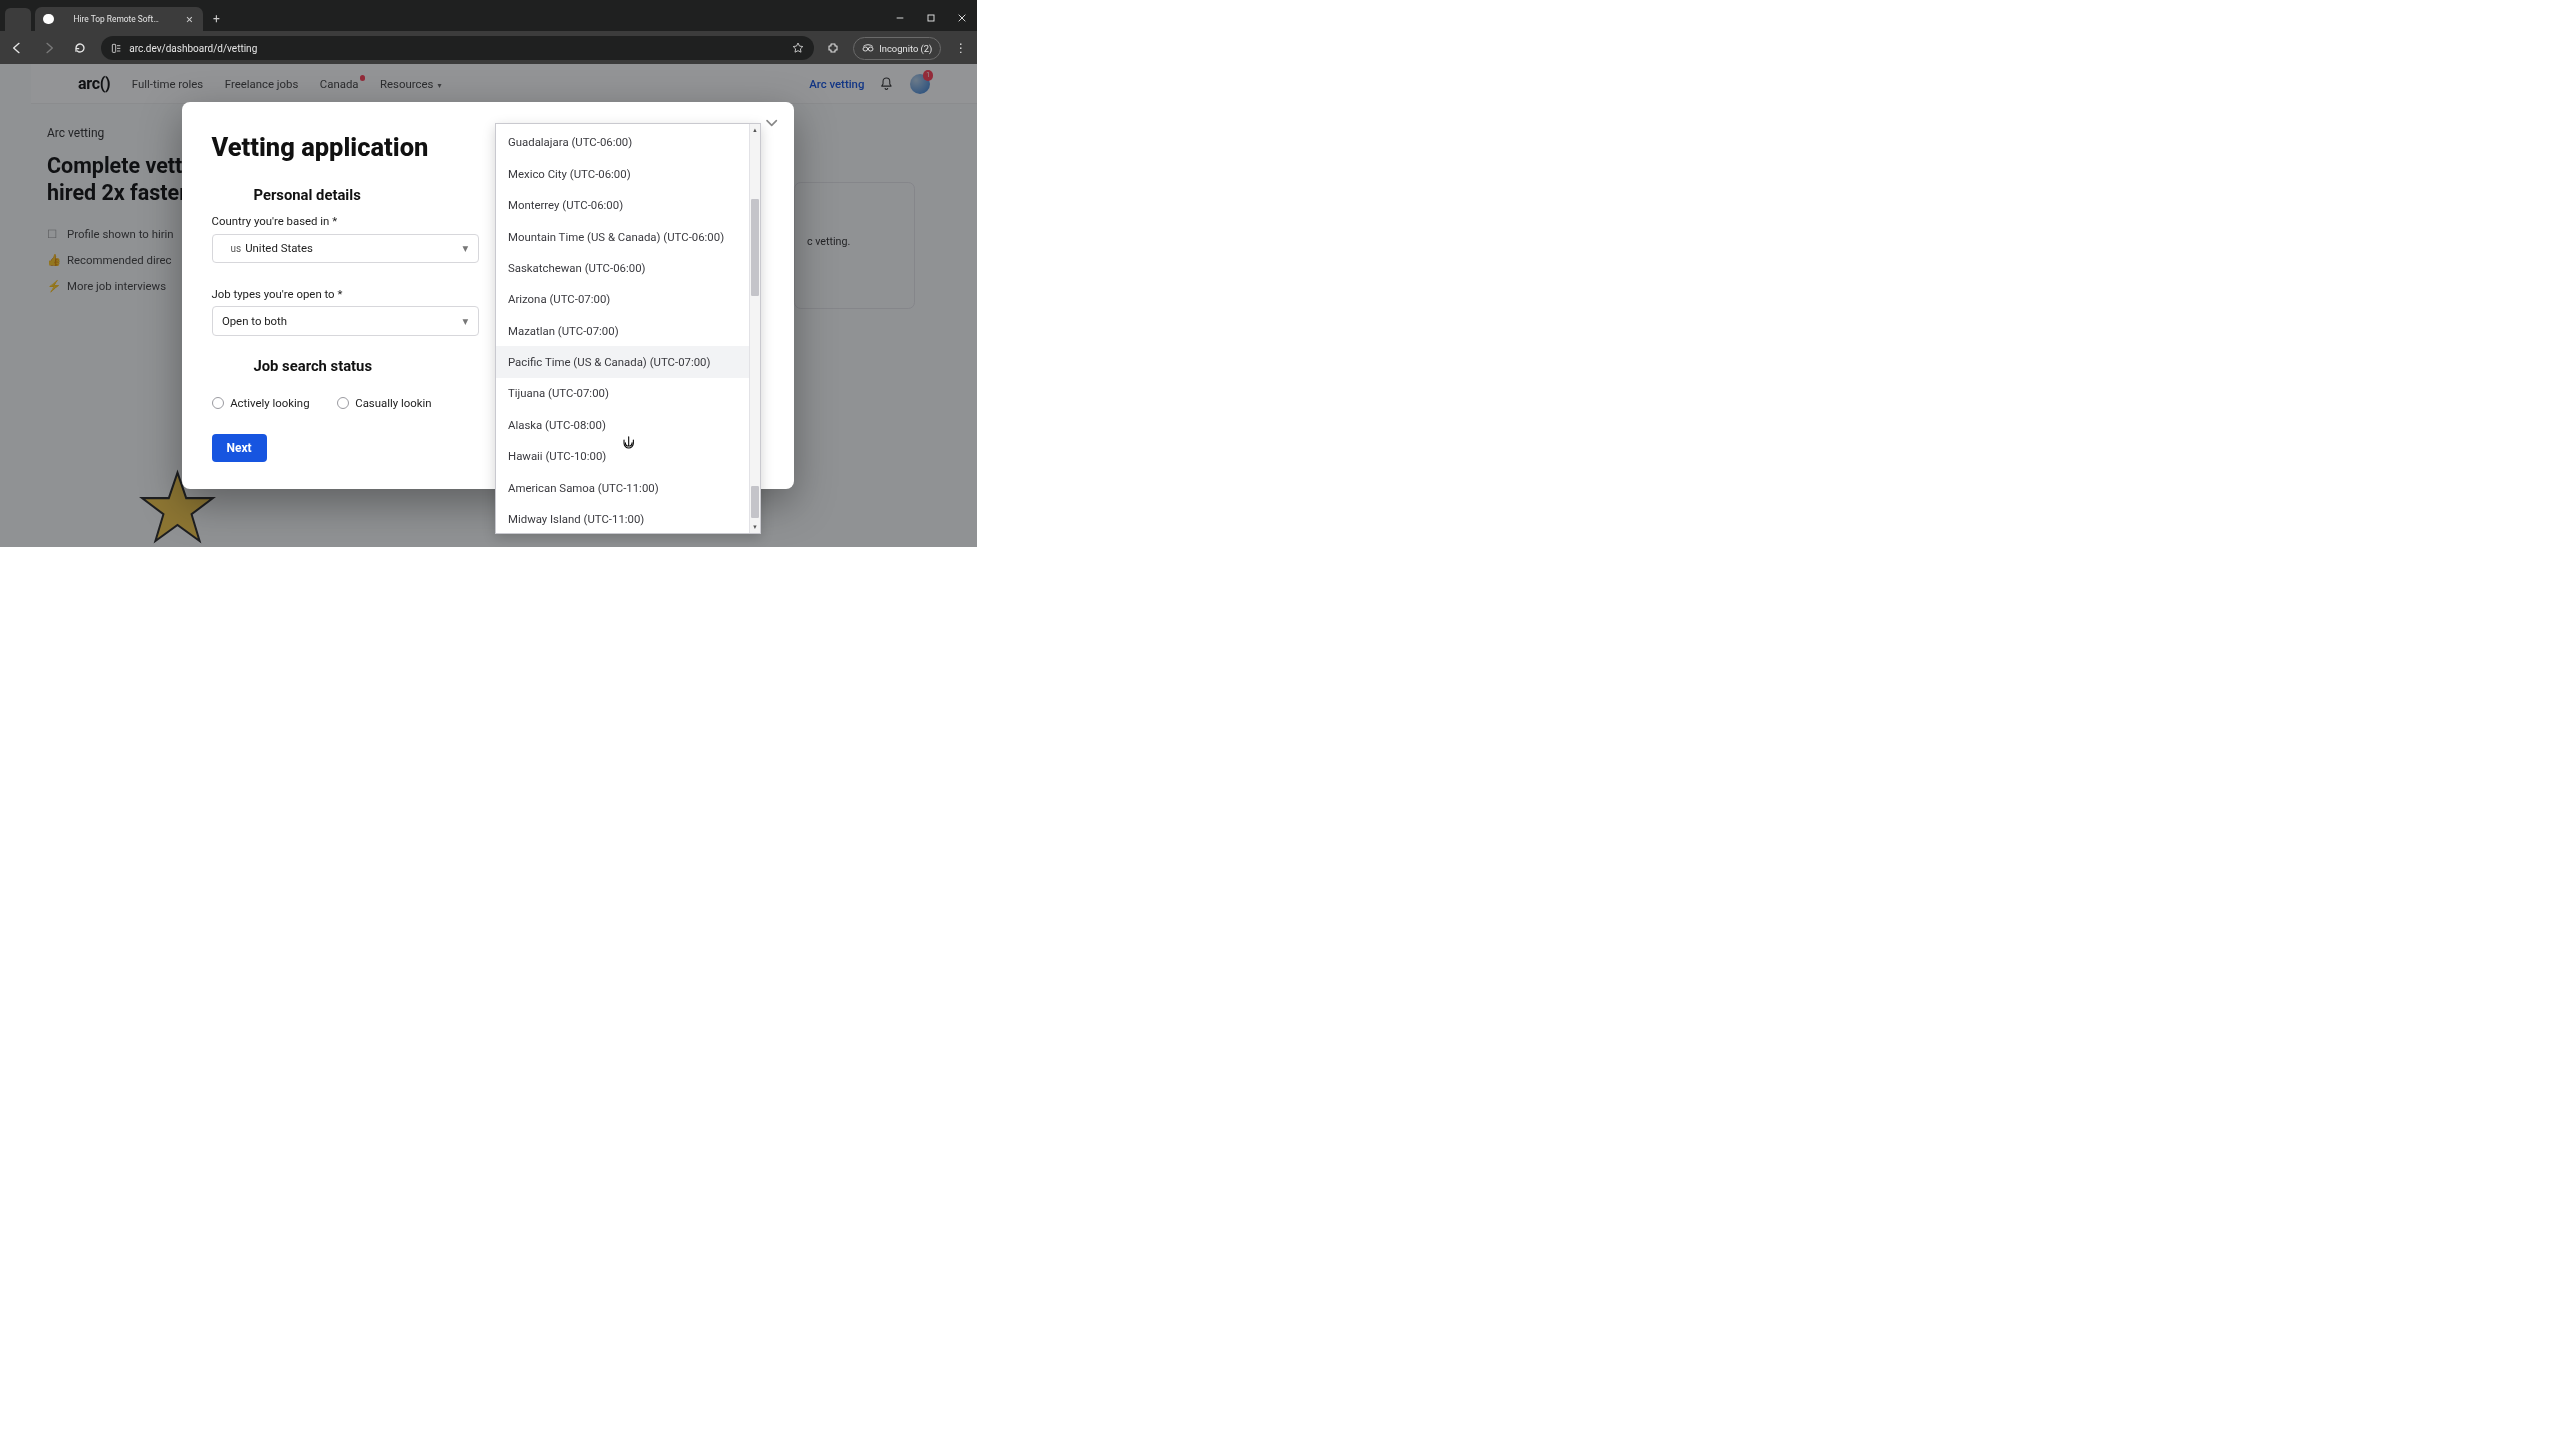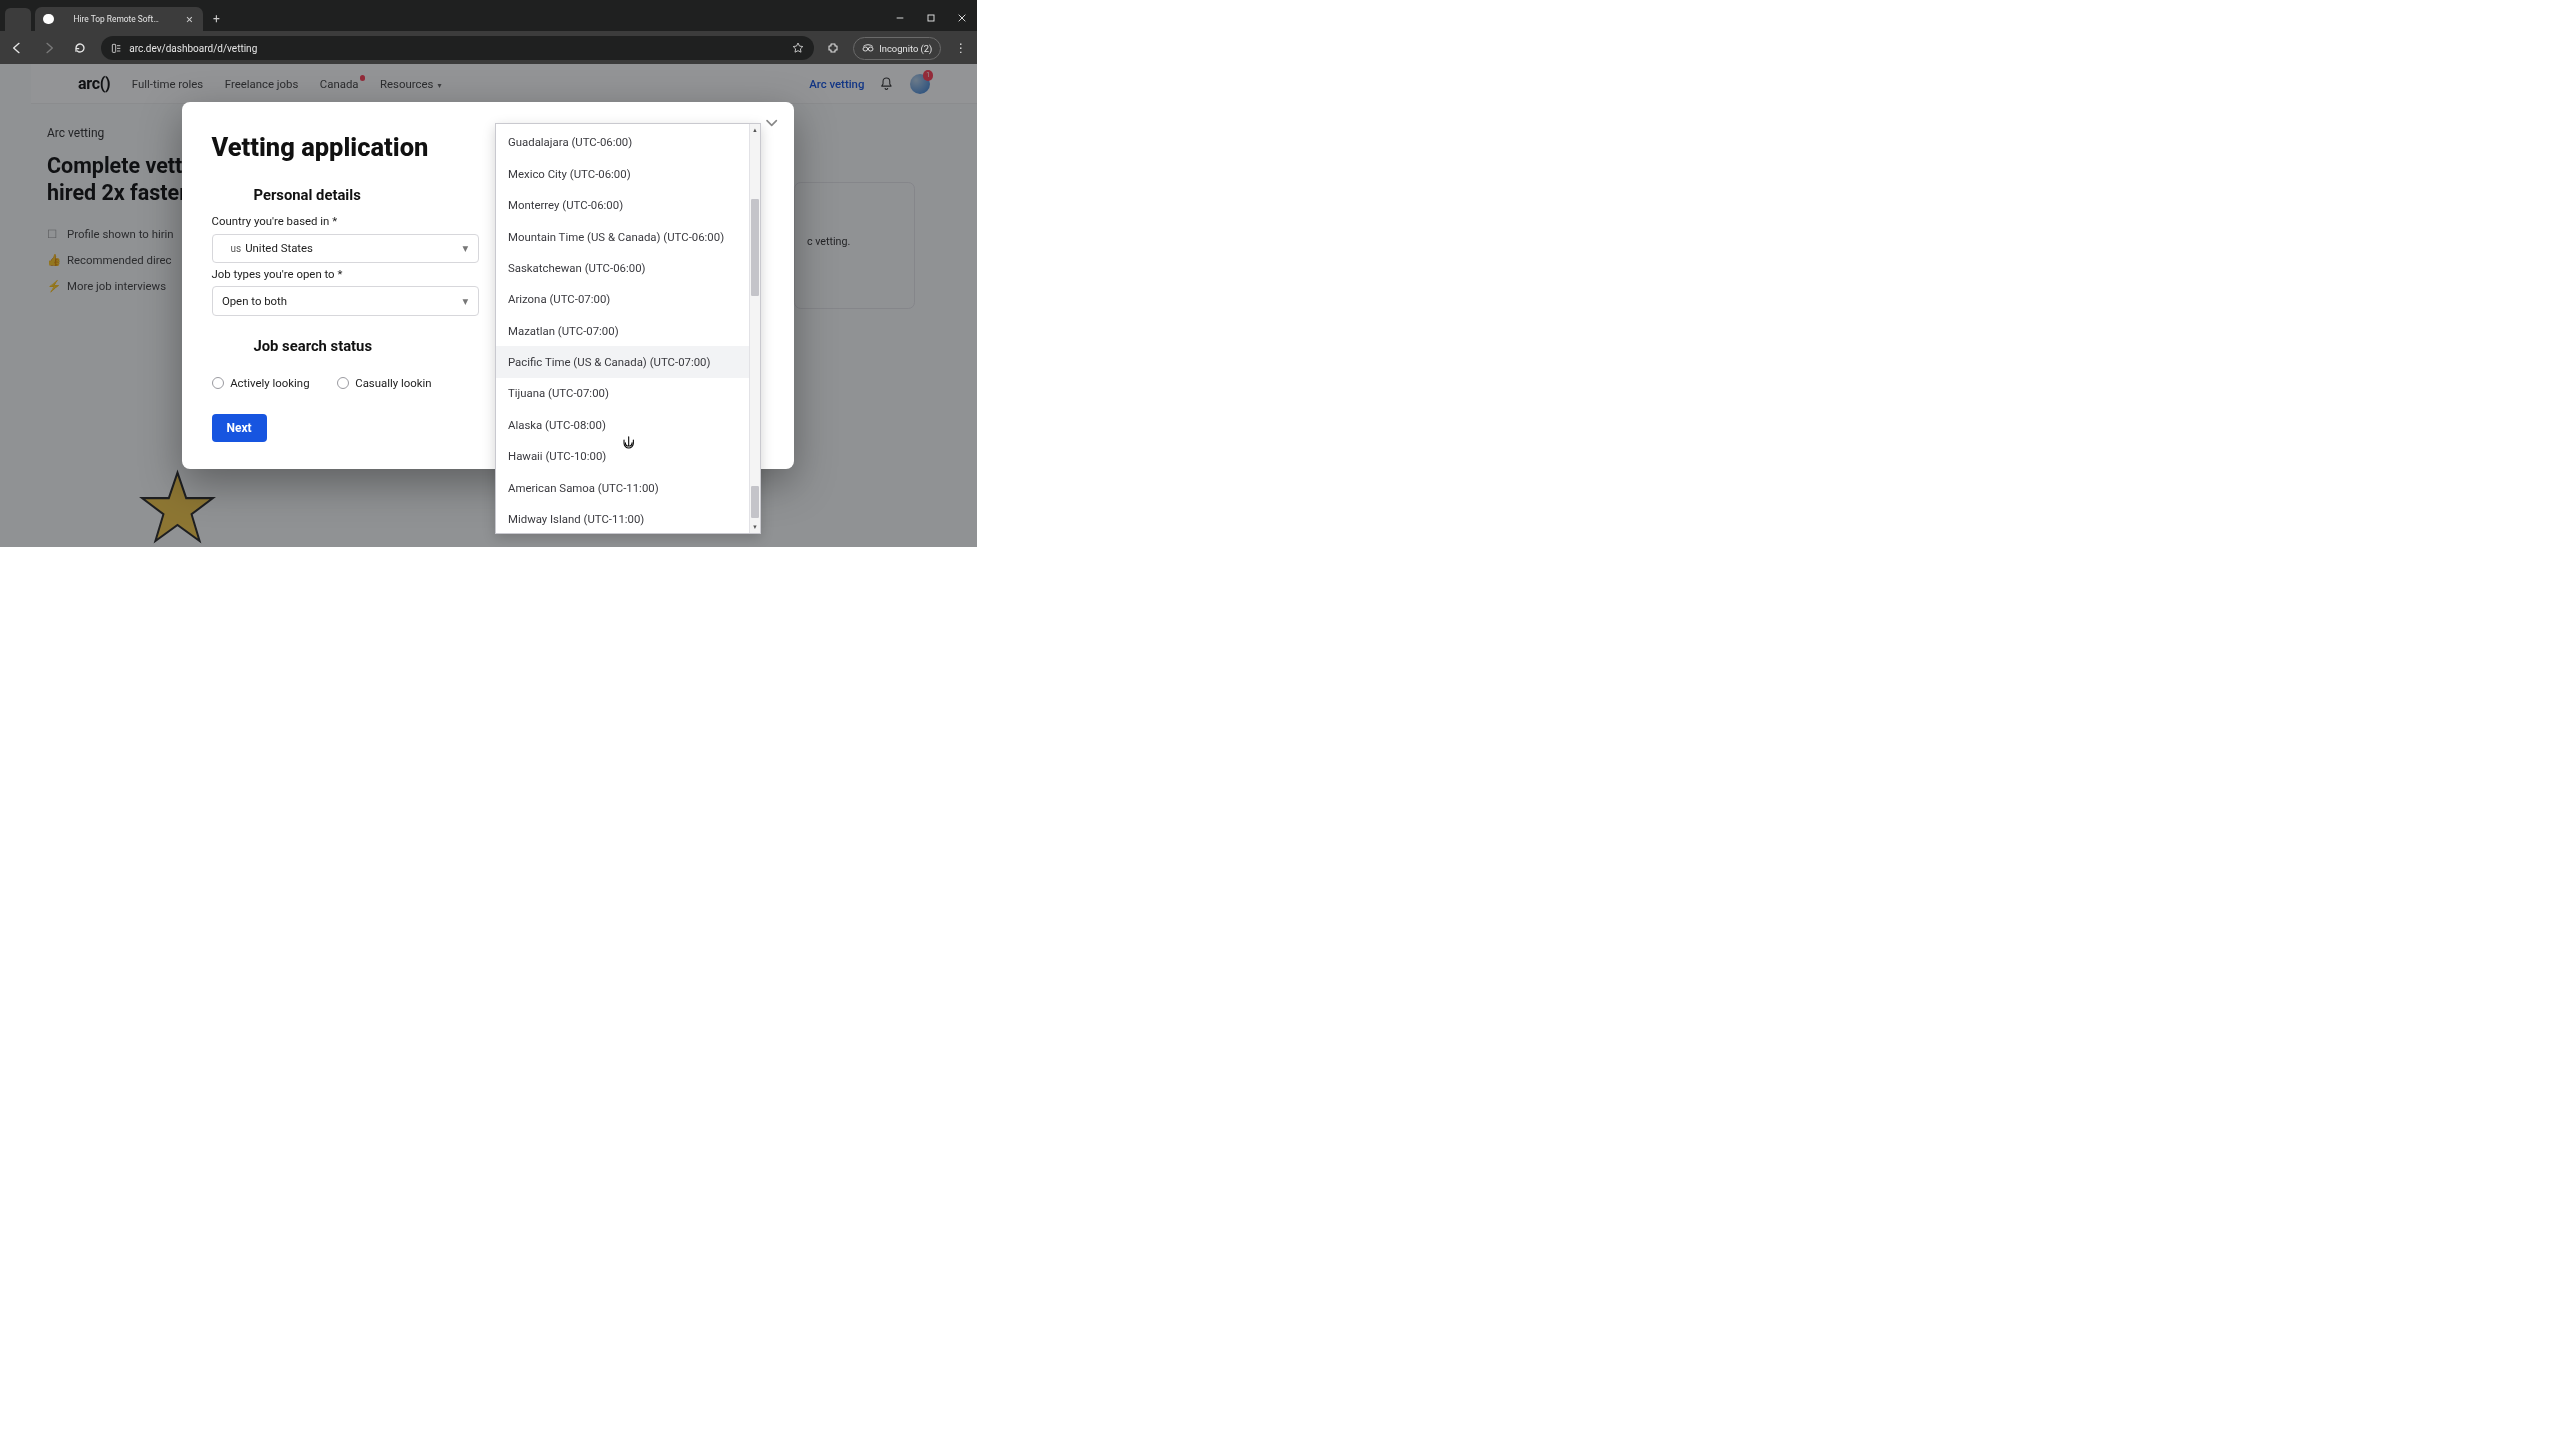--- a/index.html
+++ b/index.html
@@ -222,21 +222,21 @@
     <div class="modal-close">
         <svg width="13.4" height="13.4" viewBox="0 0 20 20">
           <path d="M3 7 L10 14 L17 7" stroke="#888" stroke-width="2.4" fill="none" stroke-linecap="round" stroke-linejoin="round"></path>
         </svg>
       </div>
     <div class="modal-title">Vetting application</div>
     <div class="left-col">
       <div class="section-h">Personal details</div>
 
       <div class="field-label">Country you're based in *</div>
-      <div class="select-box" style="margin-bottom:4px;padding-left:18px;">
+      <div class="select-box" style="margin-bottom:24px;padding-left:18px;">
         <span style="display:flex;align-items:center;gap:4px;">
           <span style="font-size:10px;color:#555;">us</span>
           <span>United States</span>
         </span>
         <span class="caret-d">▾</span>
       </div>
 
       <div class="field-label">Job types you're open to *</div>
       <div class="select-box">
         <span>Open to both</span>

